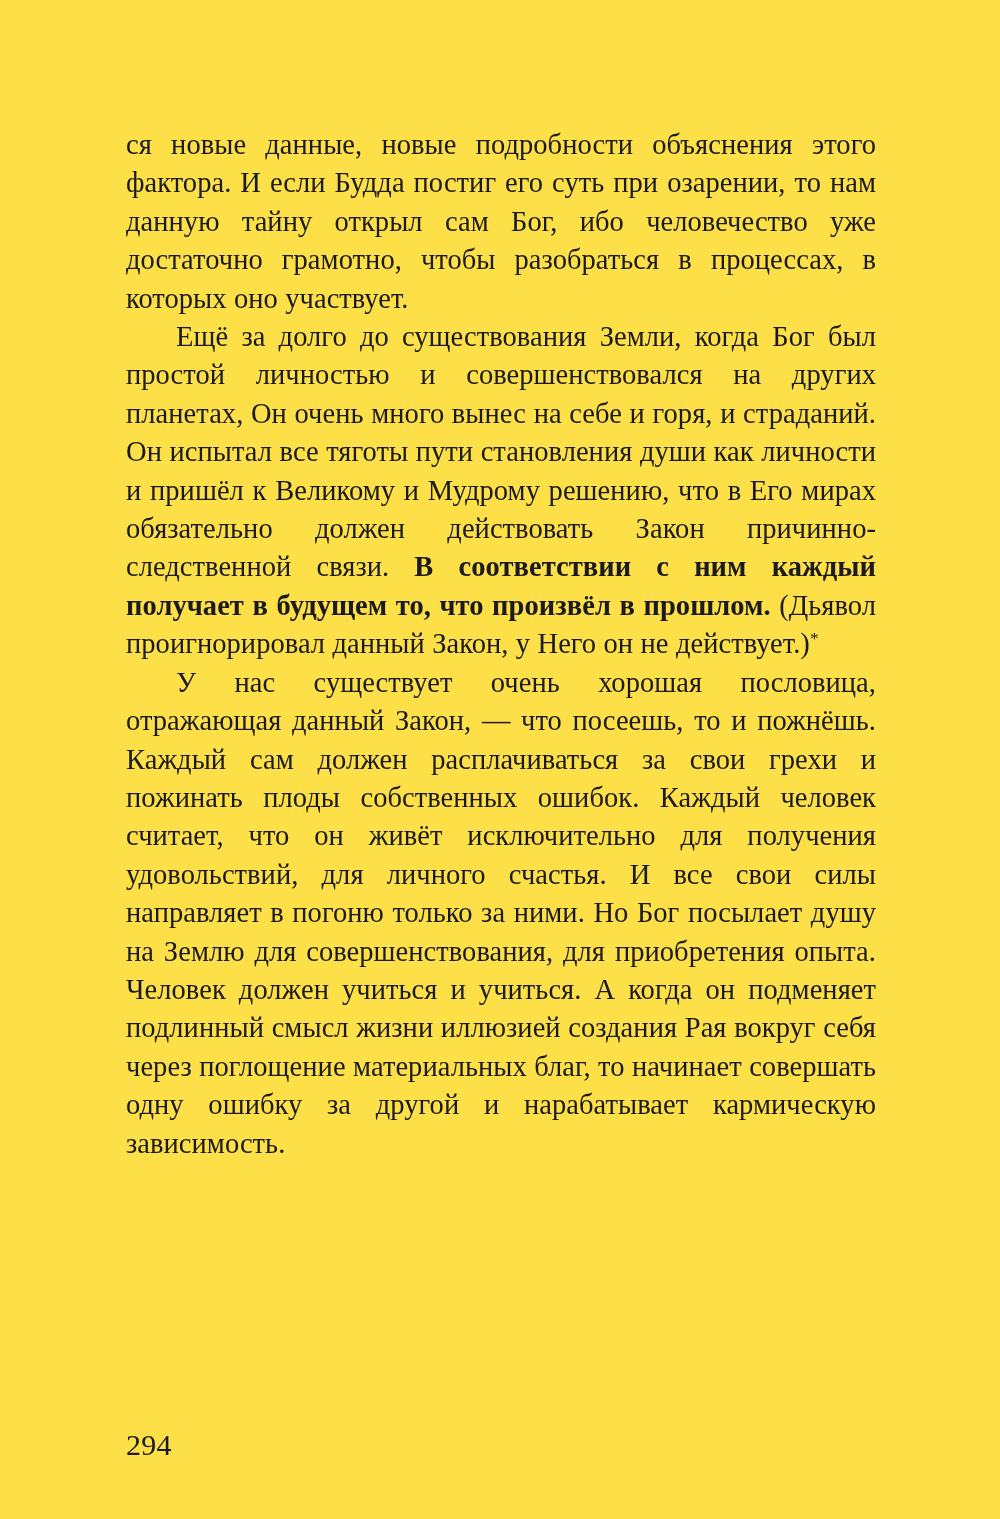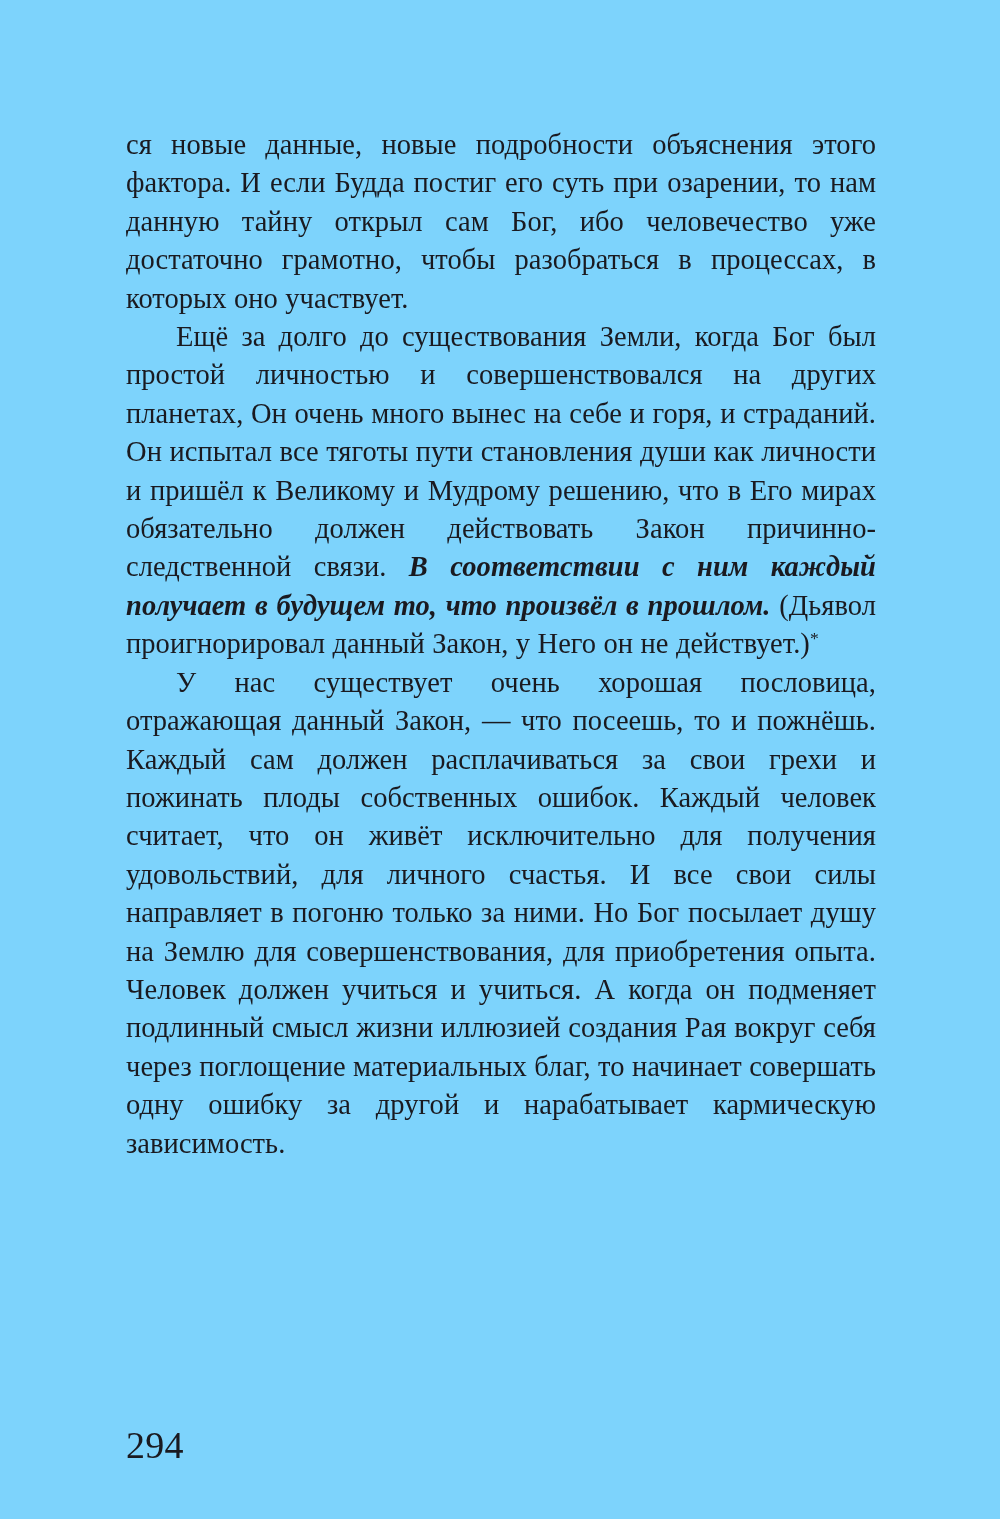--- a/index.html
+++ b/index.html
@@ -13,21 +13,21 @@
     background: #ffffff;
     font-family: "Liberation Serif", "DejaVu Serif", serif;
     color: #1a1a20;
     overflow: hidden;
     position: relative;
   }
 
   .page {
     position: absolute;
     inset: 0;
-    background: #7dd3fc;
+    background: #fde047;
   }
 
   .text-column {
     position: absolute;
     left: 126px;
     top: 126px;
     width: 750px;
   }
 
   .para {
@@ -43,35 +43,34 @@
     letter-spacing: 0.05px;
   }
 
   .para.first {
     text-indent: 0;
   }
 
   .para b,
   .bold-run {
     font-weight: bold;
-    font-style: italic;
   }
 
   .footnote-mark {
     font-size: 0.62em;
     vertical-align: 0.52em;
     line-height: 0;
     font-weight: normal;
   }
 
   .page-number {
     position: absolute;
     left: 126px;
     top: 1428px;
-    font-size: 38px;
+    font-size: 30px;
     line-height: 34px;
     color: #1a1a20;
     letter-spacing: 0.3px;
   }
 </style>
 </head>
 <body>
 
 <div class="page">
 

